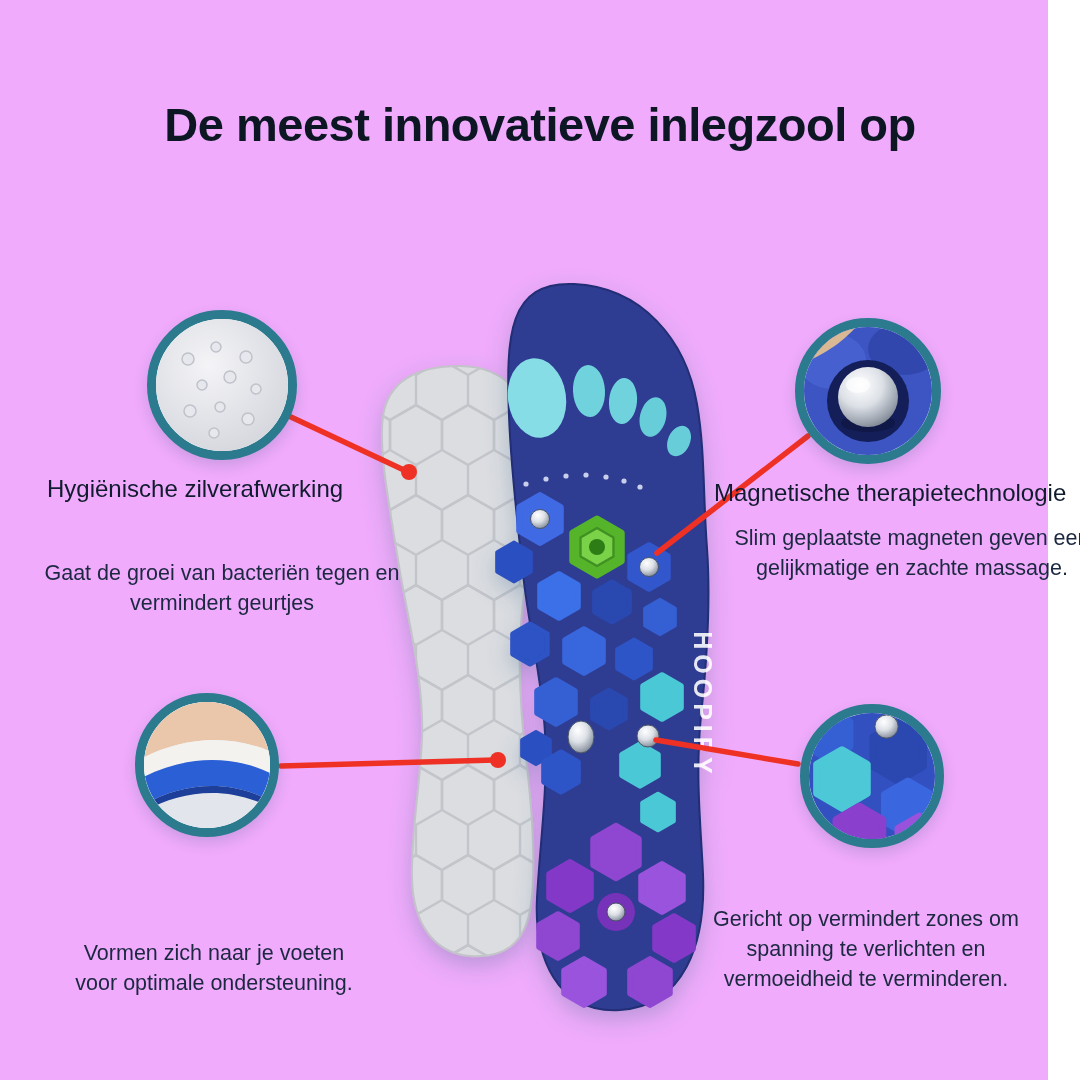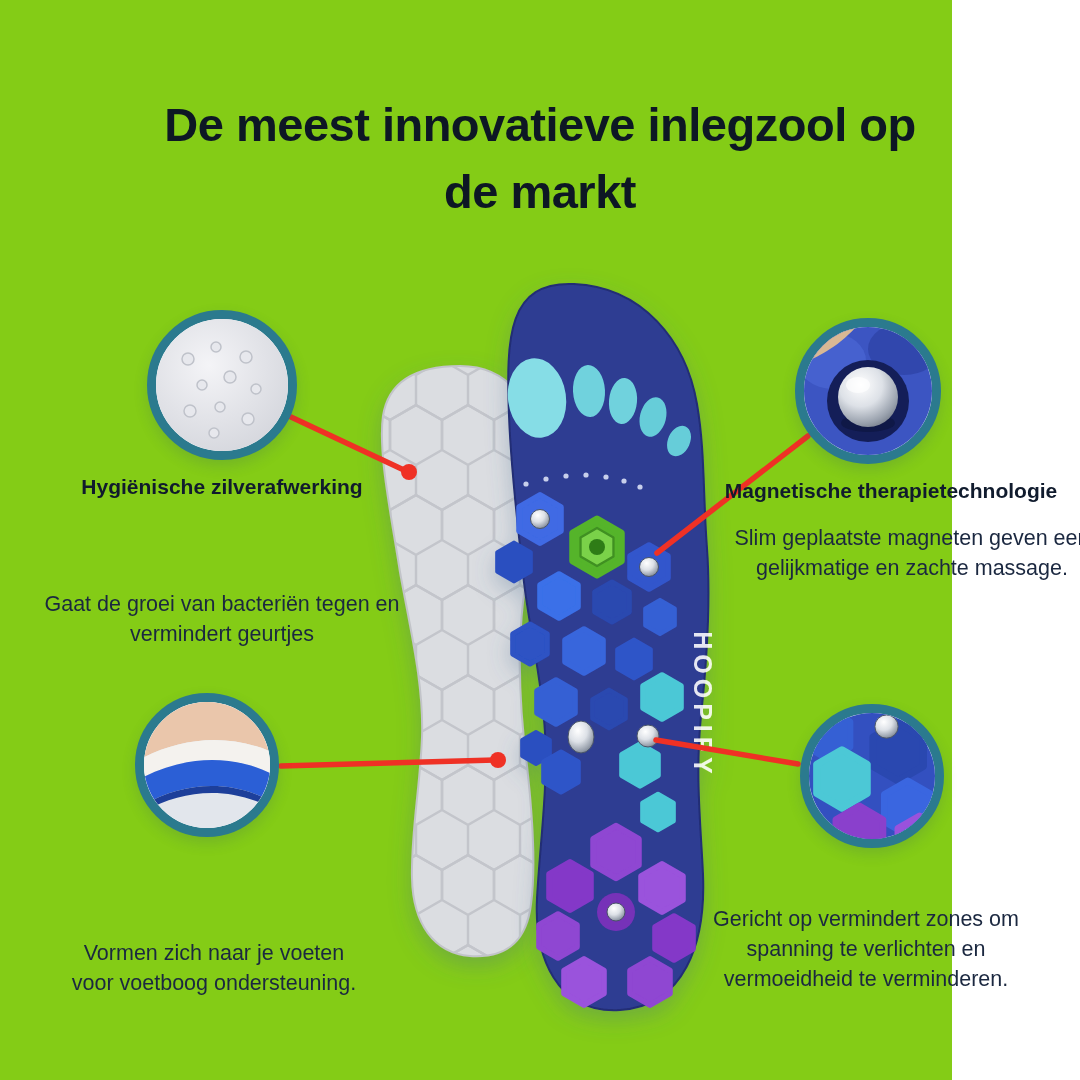--- a/index.html
+++ b/index.html
@@ -1,52 +1,51 @@
 <!DOCTYPE html>
 <html><head>
 <meta charset="utf-8">
 <style>
   html,body{margin:0;padding:0;}
   body{width:1080px;height:1080px;overflow:hidden;
        font-family:"Liberation Sans","DejaVu Sans",sans-serif;}
-  .canvas{position:relative;width:952px;height:1080px;background:#84cc16;}
+  .canvas{position:relative;width:1048px;height:1080px;background:#f0abfc;}
   .title{position:absolute;top:92px;left:0;width:1080px;margin:0;
          text-align:center;font-size:47px;font-weight:800;color:#0d1724;
          line-height:1.42;letter-spacing:-0.5px;}
   .title span{display:block;}
   .product-svg{position:absolute;left:0;top:0;width:1080px;height:1080px;}
   .callout-circle{position:absolute;border:9px solid #2b7a8e;border-radius:50%;
                   overflow:hidden;background:#fff;box-sizing:border-box;
                   box-shadow:0 6px 14px rgba(40,80,110,0.18);}
   .callout-circle svg{display:block;width:100%;height:100%;}
   .c-tl{left:147px;top:310px;width:150px;height:150px;}
   .c-tr{left:795px;top:318px;width:146px;height:146px;}
   .c-bl{left:135px;top:693px;width:144px;height:144px;}
   .c-br{left:800px;top:704px;width:144px;height:144px;}
-  .heading{position:absolute;text-align:center;font-weight:700;font-size:21px;
+  .heading{position:absolute;text-align:left;font-weight:400;font-size:24px;
            color:#101b2d;line-height:1.25;}
   .desc{position:absolute;text-align:center;font-size:21.5px;color:#1b2840;
         line-height:1.4;}
   .h-tl{left:47px;top:474px;width:350px;}
-  .d-tl{left:37px;top:558px;width:370px;margin-top:31px;}
+  .d-tl{left:37px;top:558px;width:370px;}
   .h-tr{left:714px;top:478px;width:354px;}
   .d-tr{left:698px;top:523px;width:356px;margin-left:36px;}
   .h-bl{left:47px;top:860px;width:334px;}
   .d-bl{left:60px;top:938px;width:308px;}
   .h-br{left:700px;top:862px;width:330px;}
   .d-br{left:690px;top:904px;width:352px;}
 </style>
 </head>
 <body>
 
 <div class="canvas">
 
   <h1 class="title">
     <span>De meest innovatieve inlegzool op</span>
-    <span>de markt</span>
   </h1>
 
   <svg class="product-svg" viewBox="0 0 1080 1080">
     <defs>
       <path id="uhex" d="M0,-1 L0.866,-0.5 L0.866,0.5 L0,1 L-0.866,0.5 L-0.866,-0.5 Z"></path>
       <pattern id="hexpat" width="52" height="90" patternUnits="userSpaceOnUse">
         <g fill="none" stroke="#c3c5cb" stroke-width="2.5">
           <path d="M26 0 L52 15 L52 45 L26 60 L0 45 L0 15 Z"></path>
           <path d="M52 45 L78 60 L78 90 L52 105 L26 90 L26 60 Z"></path>
           <path d="M0 45 L26 60 L26 90 L0 105 L-26 90 L-26 60 Z"></path>
@@ -219,17 +218,17 @@
       <circle cx="80" cy="14" r="12" fill="url(#metal)" stroke="#4a5568" stroke-width="1"></circle>
     </svg>
   </div>
 
   <div class="heading h-tl">Hygiënische zilverafwerking</div>
   <div class="desc d-tl">Gaat de groei van bacteriën tegen en vermindert geurtjes</div>
 
   <div class="heading h-tr">Magnetische therapietechnologie</div>
   <div class="desc d-tr">Slim geplaatste magneten geven een gelijkmatige en zachte massage.</div>
 
-  <div class="desc d-bl">Vormen zich naar je voeten voor voetboog ondersteuning.</div>
+  <div class="desc d-bl">Vormen zich naar je voeten voor optimale ondersteuning.</div>
 
   <div class="desc d-br">Gericht op vermindert zones om spanning te verlichten en vermoeidheid te verminderen.</div>
 
 </div>
 
 </body></html>

